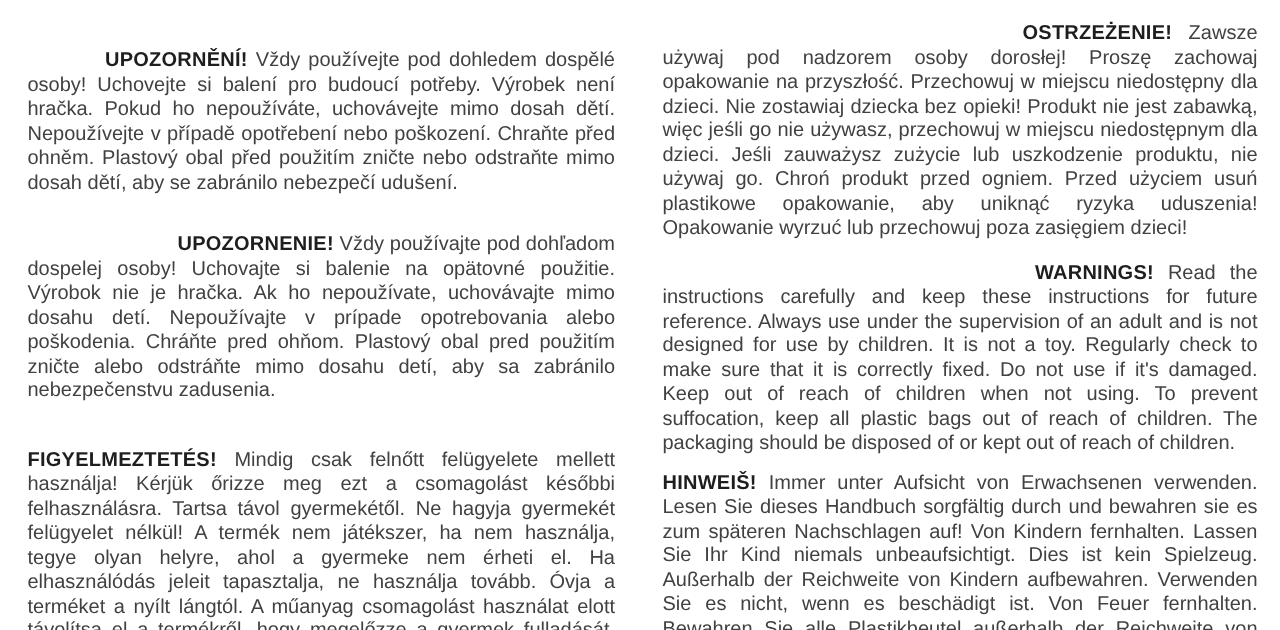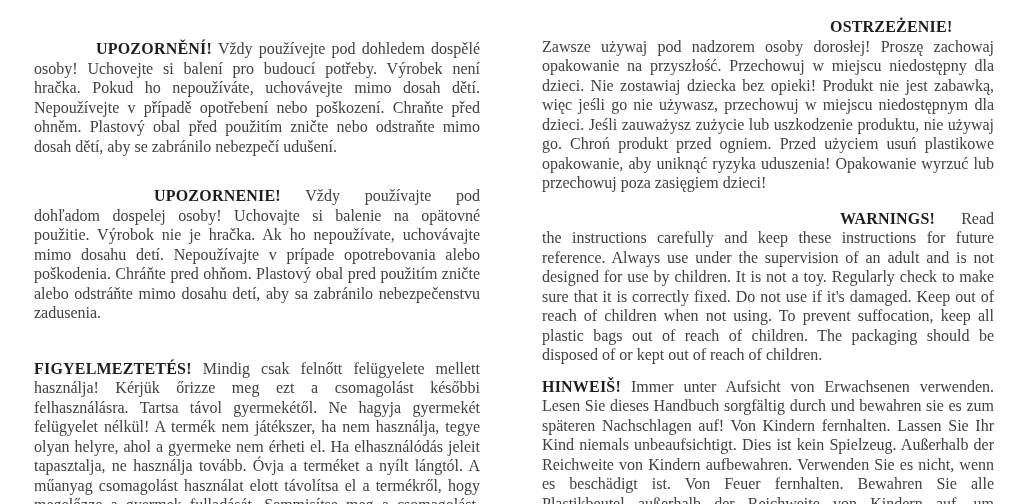--- a/index.html
+++ b/index.html
@@ -22,27 +22,26 @@
     display: flex;
     gap: 38px;
     background: #ffffff;
   }
   .col {
     box-sizing: border-box;
   }
   .col-left  { width: 470px; }
   .col-right { width: 476px; }
   p.warn {
-    margin: 12px;
+    margin: 0;
     font-size: 16px;
     line-height: 19.5px;
     text-align: justify;
     text-align-last: left;
     color: #414141;
-    font-family: Liberation Serif, serif;
   }
   p.warn .heading {
     font-weight: bold;
     color: #1e1e1e;
     letter-spacing: 0.2px;
   }
   
   .ind-czech     { text-indent: 62px;  margin-top: 22px !important; }
   .ind-slovak    { text-indent: 120px; margin-top: 30px !important; }
   .ind-hungarian { text-indent: 0;     margin-top: 36px !important; }

